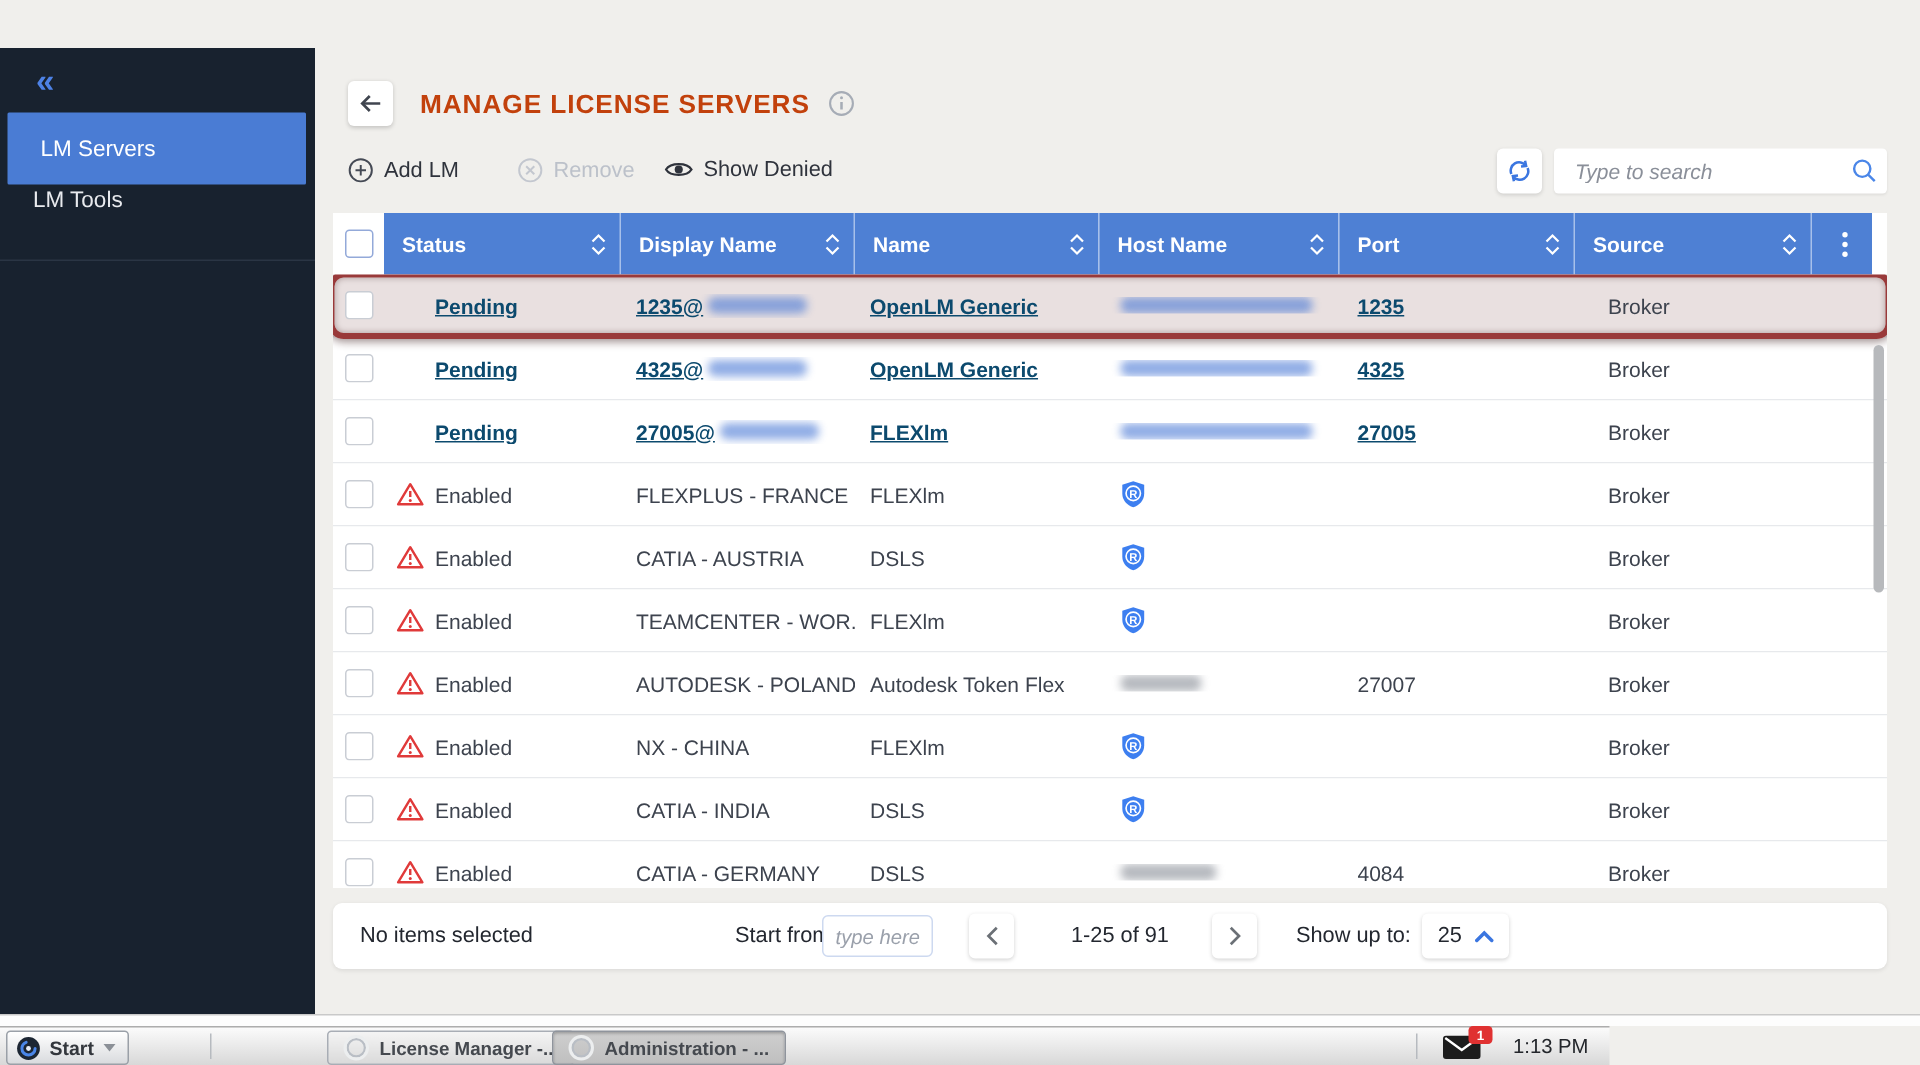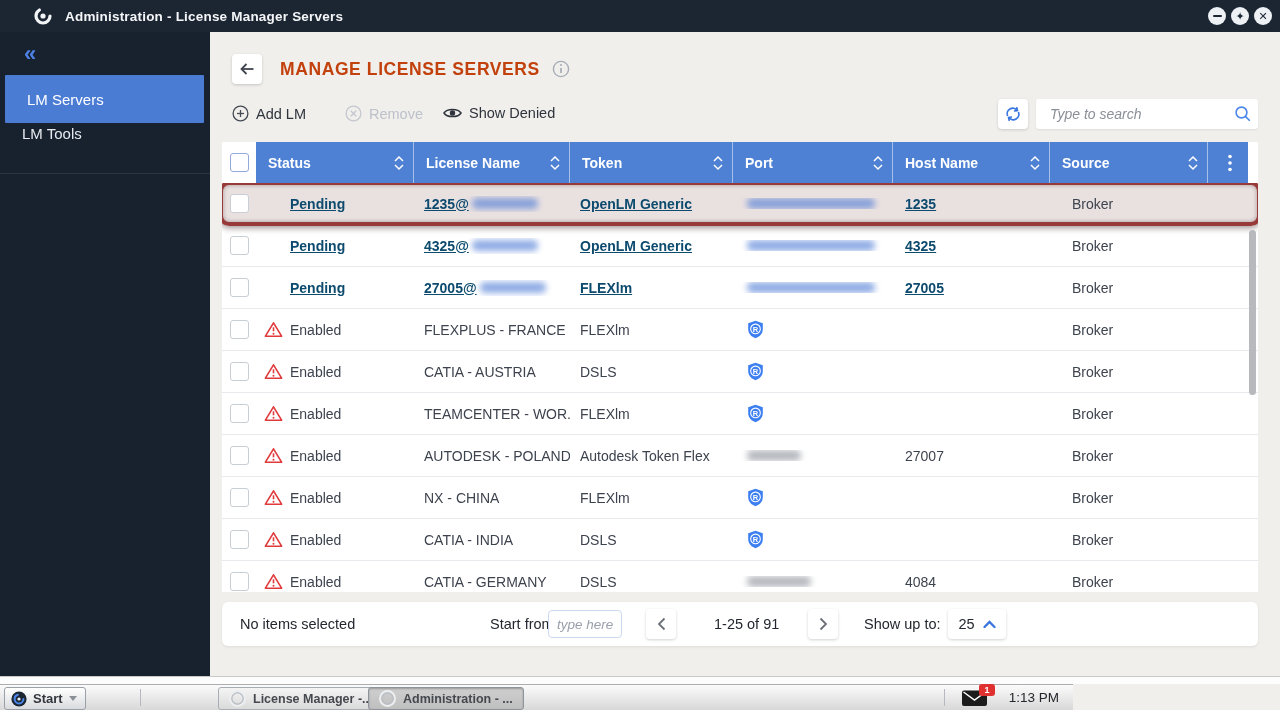--- a/index.html
+++ b/index.html
@@ -118,40 +118,20 @@
   .mail{position:absolute;right:85px;top:3px;cursor:pointer;}
   .badge{position:absolute;top:-4px;right:-7px;min-width:12px;height:12px;background:#e03131;color:#fff;
     font-size:9px;font-weight:bold;border-radius:3px;display:flex;align-items:center;justify-content:center;padding:0 2px;}
   .clock{position:absolute;right:14px;top:5px;font-size:13.5px;color:#23262b;}
 </style>
 </head>
 <body>
 
 <div class="screen">
 
-  <div class="titlebar">
-    <span class="logo">
-      <svg width="20" height="20" viewBox="0 0 20 20">
-          <circle cx="10" cy="10" r="7" fill="none" stroke="#f2f4f6" stroke-width="3.2" stroke-dasharray="29 15" stroke-linecap="round"></circle>
-          <circle cx="10" cy="10" r="2.6" fill="#f2f4f6"></circle>
-        </svg>
-    </span>
-    <span class="wtitle">Administration - License Manager Servers</span>
-    <div class="wctrls">
-      <div class="wbtn">
-          <span class="minus"></span>
-        </div>
-      <div class="wbtn">
-          <span>✦</span>
-        </div>
-      <div class="wbtn">
-          <span>✕</span>
-        </div>
-    </div>
-  </div>
 
   <div class="main">
 
     <aside class="sidebar">
       <div class="collapse">«</div>
       <div class="nav-item active nav-1">
         <span>LM Servers</span>
       </div>
       <div class="nav-item nav-2">
         <span>LM Tools</span>
@@ -226,42 +206,42 @@
               <span class="cb hd"></span>
             </div>
           <div class="hcell">
               <span>Status</span>
               <svg width="10" height="16" viewBox="0 0 10 16">
                 <polyline points="1,6 5,2 9,6" fill="none" stroke="#fff" stroke-width="1.5"></polyline>
                 <polyline points="1,10 5,14 9,10" fill="none" stroke="#fff" stroke-width="1.5"></polyline>
               </svg>
             </div>
           <div class="hcell">
-              <span>License Name</span>
+              <span>Display Name</span>
               <svg width="10" height="16" viewBox="0 0 10 16">
                 <polyline points="1,6 5,2 9,6" fill="none" stroke="#fff" stroke-width="1.5"></polyline>
                 <polyline points="1,10 5,14 9,10" fill="none" stroke="#fff" stroke-width="1.5"></polyline>
               </svg>
             </div>
           <div class="hcell">
-              <span>Token</span>
+              <span>Name</span>
+              <svg width="10" height="16" viewBox="0 0 10 16">
+                <polyline points="1,6 5,2 9,6" fill="none" stroke="#fff" stroke-width="1.5"></polyline>
+                <polyline points="1,10 5,14 9,10" fill="none" stroke="#fff" stroke-width="1.5"></polyline>
+              </svg>
+            </div>
+          <div class="hcell">
+              <span>Host Name</span>
               <svg width="10" height="16" viewBox="0 0 10 16">
                 <polyline points="1,6 5,2 9,6" fill="none" stroke="#fff" stroke-width="1.5"></polyline>
                 <polyline points="1,10 5,14 9,10" fill="none" stroke="#fff" stroke-width="1.5"></polyline>
               </svg>
             </div>
           <div class="hcell">
               <span>Port</span>
-              <svg width="10" height="16" viewBox="0 0 10 16">
-                <polyline points="1,6 5,2 9,6" fill="none" stroke="#fff" stroke-width="1.5"></polyline>
-                <polyline points="1,10 5,14 9,10" fill="none" stroke="#fff" stroke-width="1.5"></polyline>
-              </svg>
-            </div>
-          <div class="hcell">
-              <span>Host Name</span>
               <svg width="10" height="16" viewBox="0 0 10 16">
                 <polyline points="1,6 5,2 9,6" fill="none" stroke="#fff" stroke-width="1.5"></polyline>
                 <polyline points="1,10 5,14 9,10" fill="none" stroke="#fff" stroke-width="1.5"></polyline>
               </svg>
             </div>
           <div class="hcell">
               <span>Source</span>
               <svg width="10" height="16" viewBox="0 0 10 16">
                 <polyline points="1,6 5,2 9,6" fill="none" stroke="#fff" stroke-width="1.5"></polyline>
                 <polyline points="1,10 5,14 9,10" fill="none" stroke="#fff" stroke-width="1.5"></polyline>

